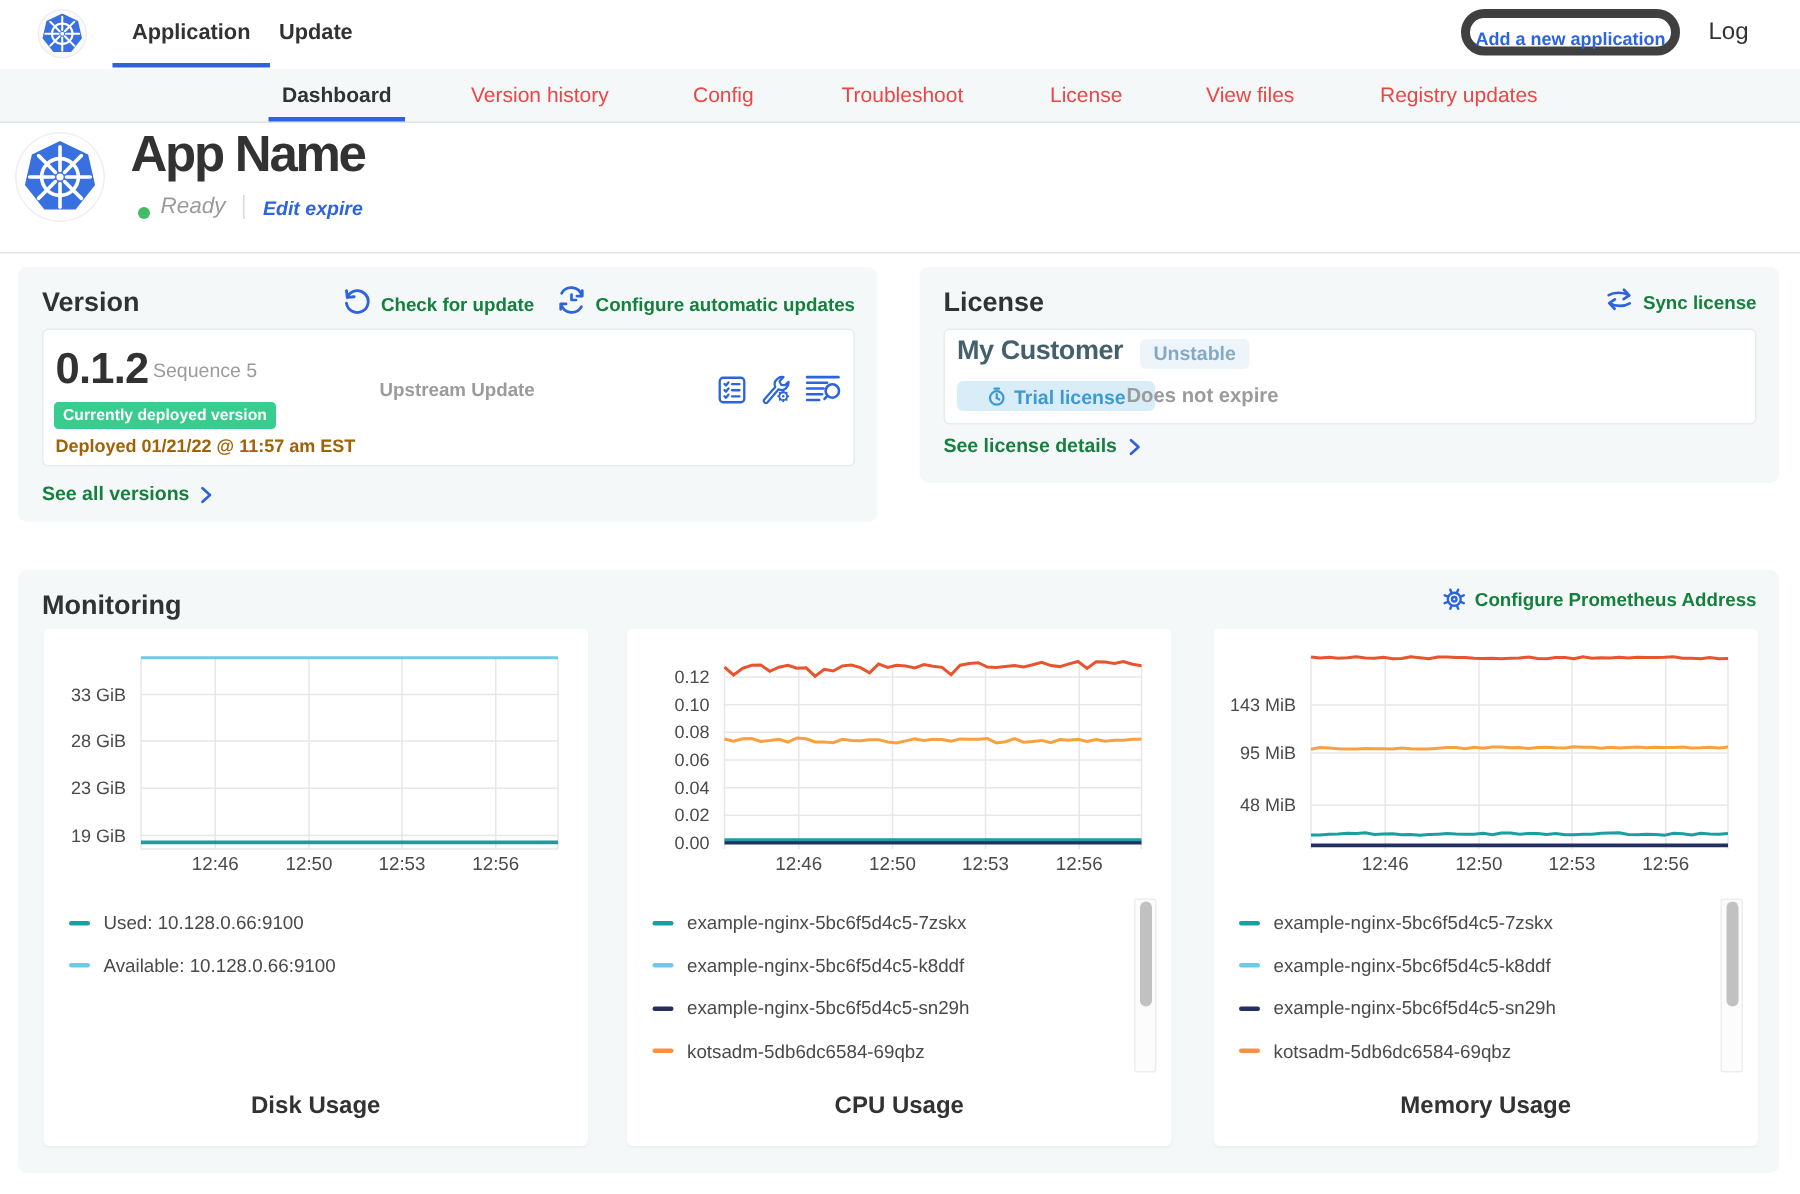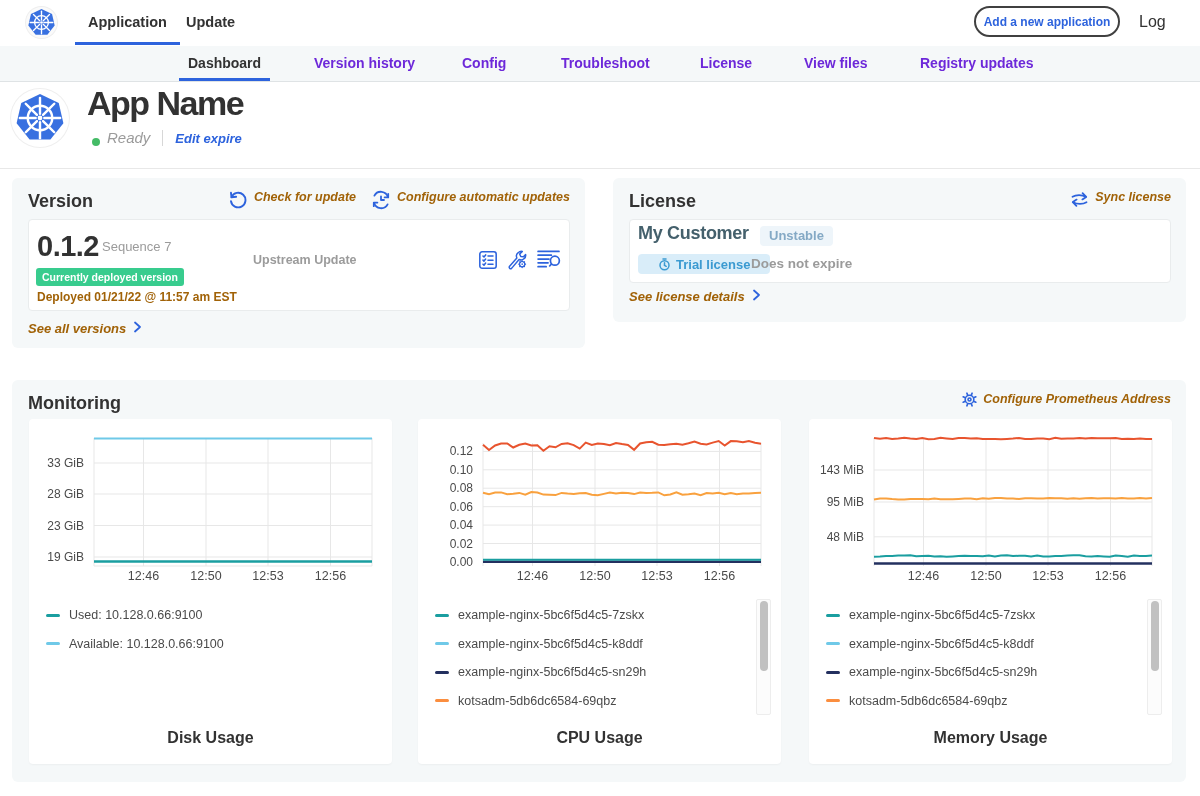--- a/index.html
+++ b/index.html
@@ -1,30 +1,30 @@
 <!DOCTYPE html>
 <html><head>
 <meta charset="utf-8">
 <style>
 * { margin:0; padding:0; box-sizing:border-box; }
 html,body { width:1200px; height:796px; background:#fff; font-family:"Liberation Sans", sans-serif; overflow:hidden; }
 #page { position:relative; width:1200px; height:796px; background:#fff; }
-.link { color:#a16207; font-weight:700; font-size:12.5px; display:flex; align-items:flex-start; white-space:nowrap;font-style:italic; }
+.link { color:#15803d; font-weight:700; font-size:12.5px; display:flex; align-items:flex-end; white-space:nowrap; }
 
 #topnav { position:absolute; top:0; left:0; width:1104px; height:46px; background:#fff; }
 #navlogo { position:absolute; left:26px; top:7px; width:31px; height:31px; border-radius:50%; background:#fafafa; box-shadow:0 0 0 1px #eeeeee; display:flex; align-items:center; justify-content:center; }
 .navtab { position:absolute; top:0; height:46px; line-height:44px; font-size:14.5px; font-weight:700; color:#323232; white-space:nowrap; }
 #tab-app { left:88px; }
 #tab-app::after { content:""; position:absolute; left:-13px; right:-13px; bottom:1px; height:3px; background:#2d63dd; }
 #tab-gitops { left:186px; }
-#addappbtn { position:absolute; left:974px; top:6px; width:146px; height:31px; border:2px solid #404040; border-radius:16px; color:#2d63dd; font-size:12px; font-weight:700; text-align:center; line-height:29px; background:#fff; }
+#addappbtn { position:absolute; left:974px; top:6px; width:146px; height:31px; border:6px solid #404040; border-radius:16px; color:#2d63dd; font-size:12px; font-weight:700; text-align:center; line-height:29px; background:#fff; }
 #logout { position:absolute; left:1139px; top:0; height:46px; line-height:44px; font-size:16px; color:#323232; font-weight:400; }
 
 #subnav { position:absolute; top:46px; left:0; width:1200px; height:36px; background:#f5f8f9; border-bottom:1px solid #dfe3e5; }
-.subitem { position:absolute; top:0; height:35px; line-height:35px; font-size:14px; color:#6d28d9; font-weight:700; white-space:nowrap; }
+.subitem { position:absolute; top:0; height:35px; line-height:35px; font-size:14px; color:#ef4444; font-weight:400; white-space:nowrap; }
 .subitem.active { color:#323232; font-weight:700; }
 .subitem.active::after { content:""; position:absolute; left:-9px; right:-9px; bottom:0; height:3px; background:#2d63dd; }
 
 #appicon { position:absolute; left:11px; top:89px; width:58px; height:58px; border-radius:50%; background:#fff; box-shadow:0 0 0 1px #efefef; display:flex; align-items:center; justify-content:center; }
 #appname { position:absolute; left:87px; top:84px; font-size:34px; font-weight:700; color:#323232; letter-spacing:-1.5px; }
 #readyrow { position:absolute; left:92px; top:130px; height:16px; display:flex; align-items:flex-end;font-style:italic; }
 #readydot { width:8px; height:8px; border-radius:50%; background:#44bb66; margin-right:7px; }
 #readytxt { font-size:15px; color:#9b9b9b; font-weight:400; }
 #readysep { width:1px; height:16px; background:#d7d7d7; margin:0 12px; }
 #editcfg { font-size:13px; font-weight:700; color:#2d63dd; }
@@ -154,21 +154,21 @@
       <div class="link" style="gap:6px;"><svg width="20" height="20" viewBox="0 0 20 20" fill="none" stroke="#2d63dd" stroke-width="1.8" stroke-linecap="round" stroke-linejoin="round">
             <path d="M16.9 7.2 A 7.3 7.3 0 0 0 3.4 5.6"></path>
             <path d="M3.1 12.8 A 7.3 7.3 0 0 0 16.6 14.4"></path>
             <path d="M13.6 7.4 L17.2 7.4 L17.2 3.8"></path>
             <path d="M6.4 12.6 L2.8 12.6 L2.8 16.2"></path>
             <path d="M10 6.4 L10 10 L13 10"></path>
           </svg>Configure automatic updates</div>
     </div>
     <div class="innercard" style="left:16px;top:41px;width:542px;height:92px;">
       <div id="vc-num">0.1.2</div>
-      <div id="vc-seq">Sequence 7</div>
+      <div id="vc-seq">Sequence 5</div>
       <div id="vc-flag">Currently deployed version</div>
       <div id="vc-deployed">Deployed 01/21/22 @ 11:57 am EST</div>
       <div id="vc-upstream">Upstream Update</div>
       <div class="vicons">
           <svg width="20" height="20" viewBox="0 0 22 22" fill="none" stroke="#2d63dd" stroke-width="1.7" stroke-linecap="round" stroke-linejoin="round">
             <rect x="2" y="2" width="18" height="18" rx="2.5"></rect>
             <path d="M5.5 6.6 L6.6 7.7 L8.4 5.4"></path>
             <line x1="11" y1="6.7" x2="16.5" y2="6.7"></line>
             <path d="M5.5 11.1 L6.6 12.2 L8.4 9.9"></path>
             <line x1="11" y1="11.2" x2="16.5" y2="11.2"></line>

